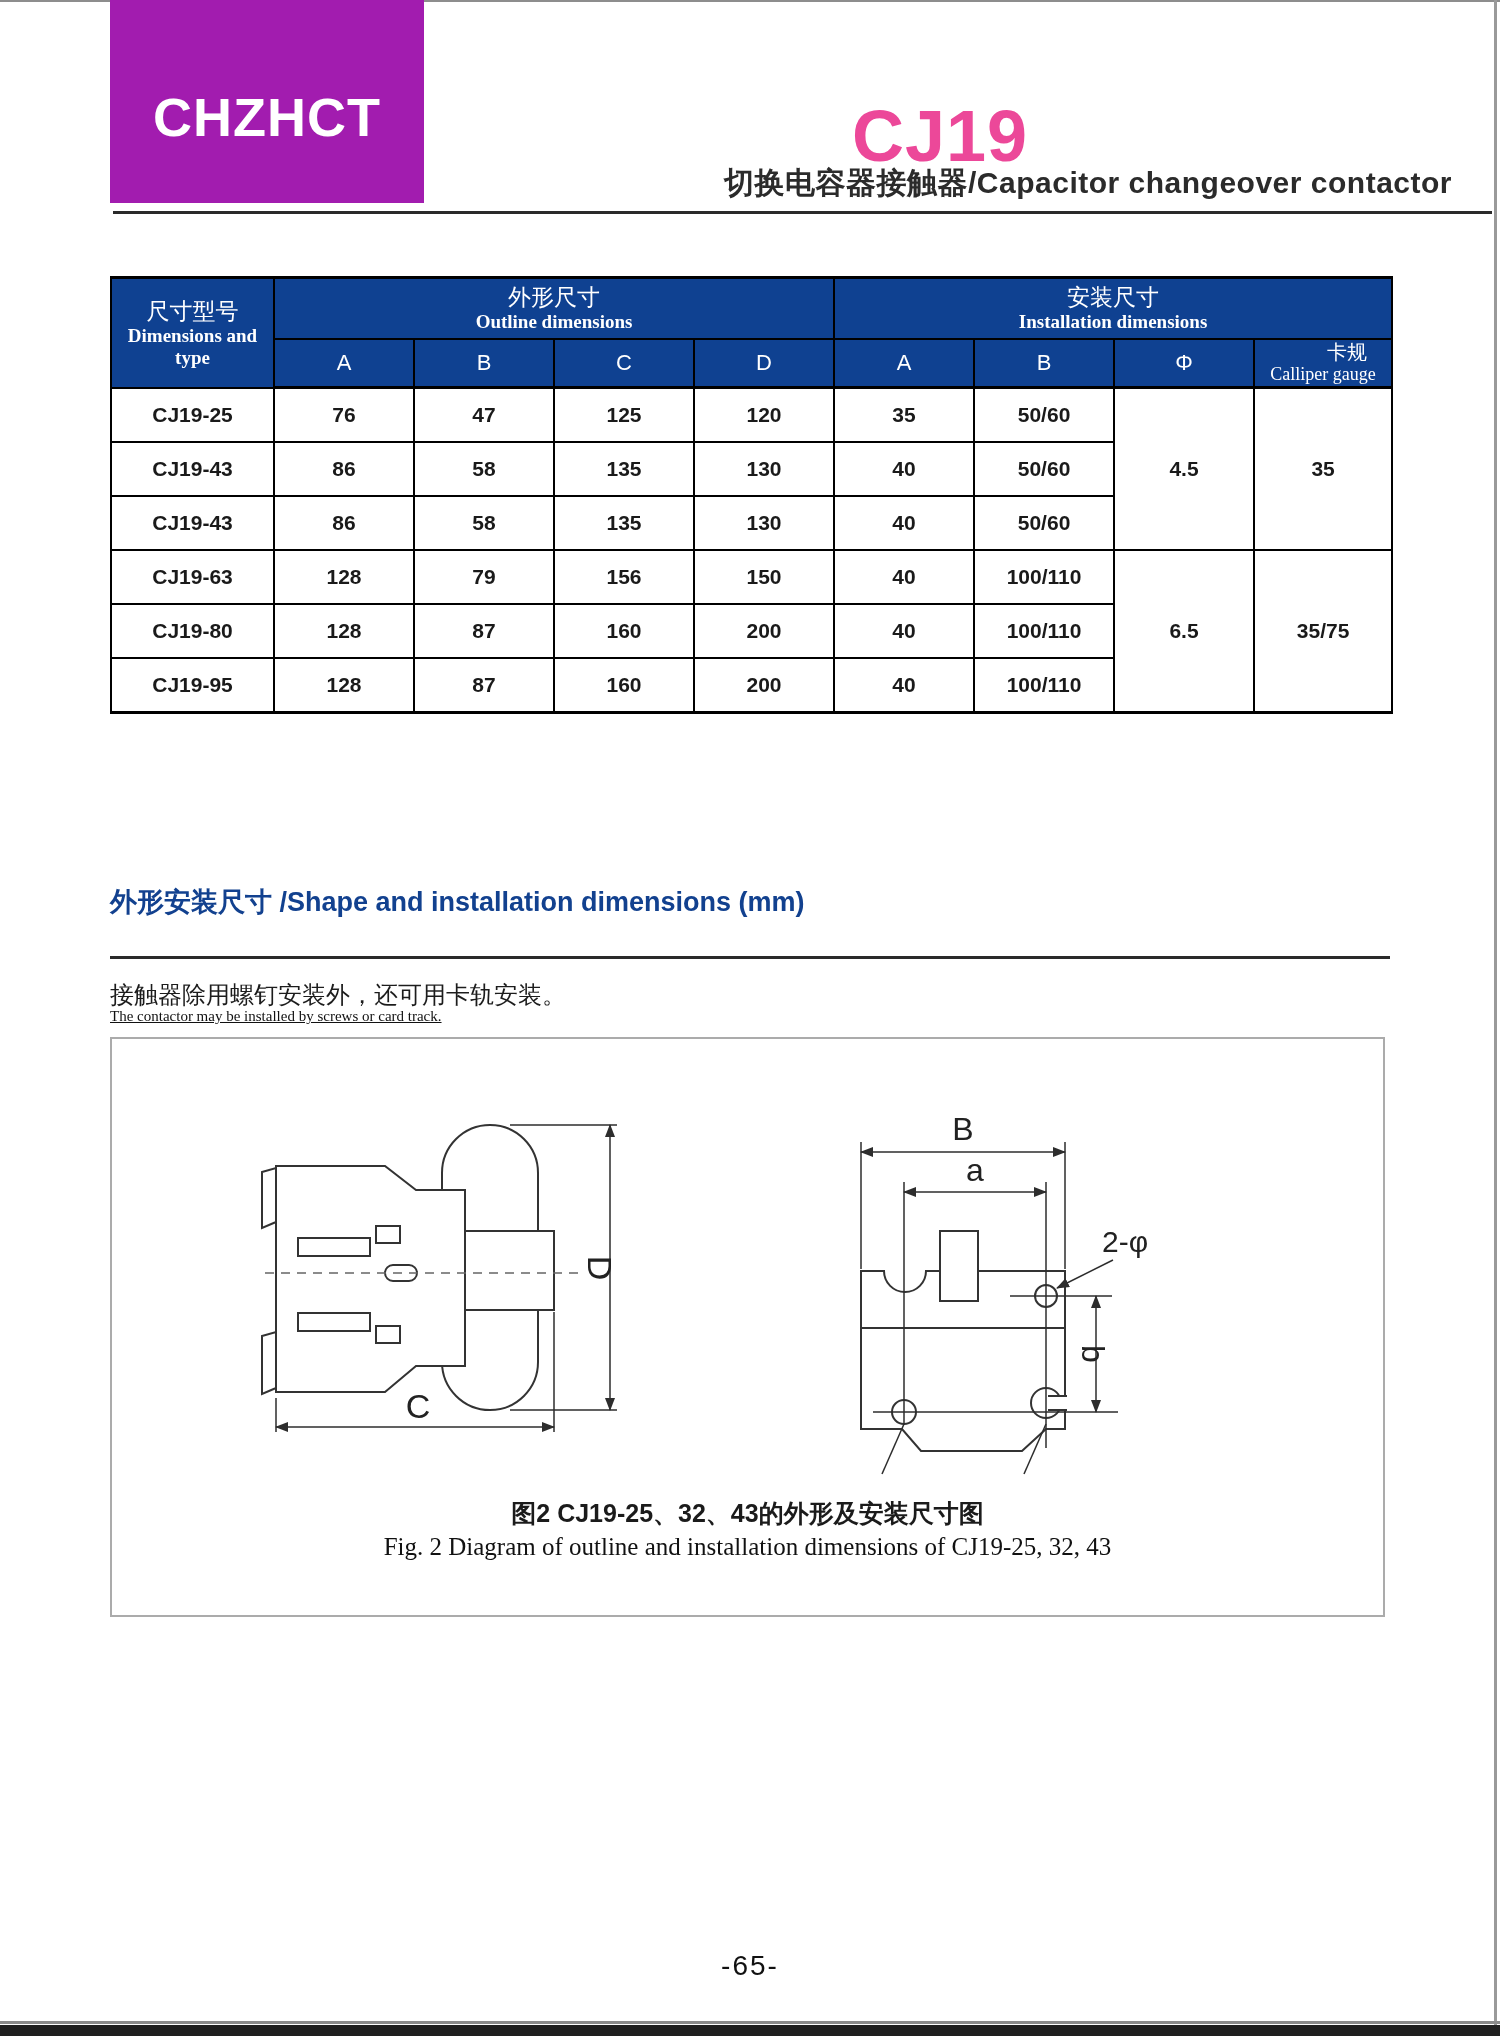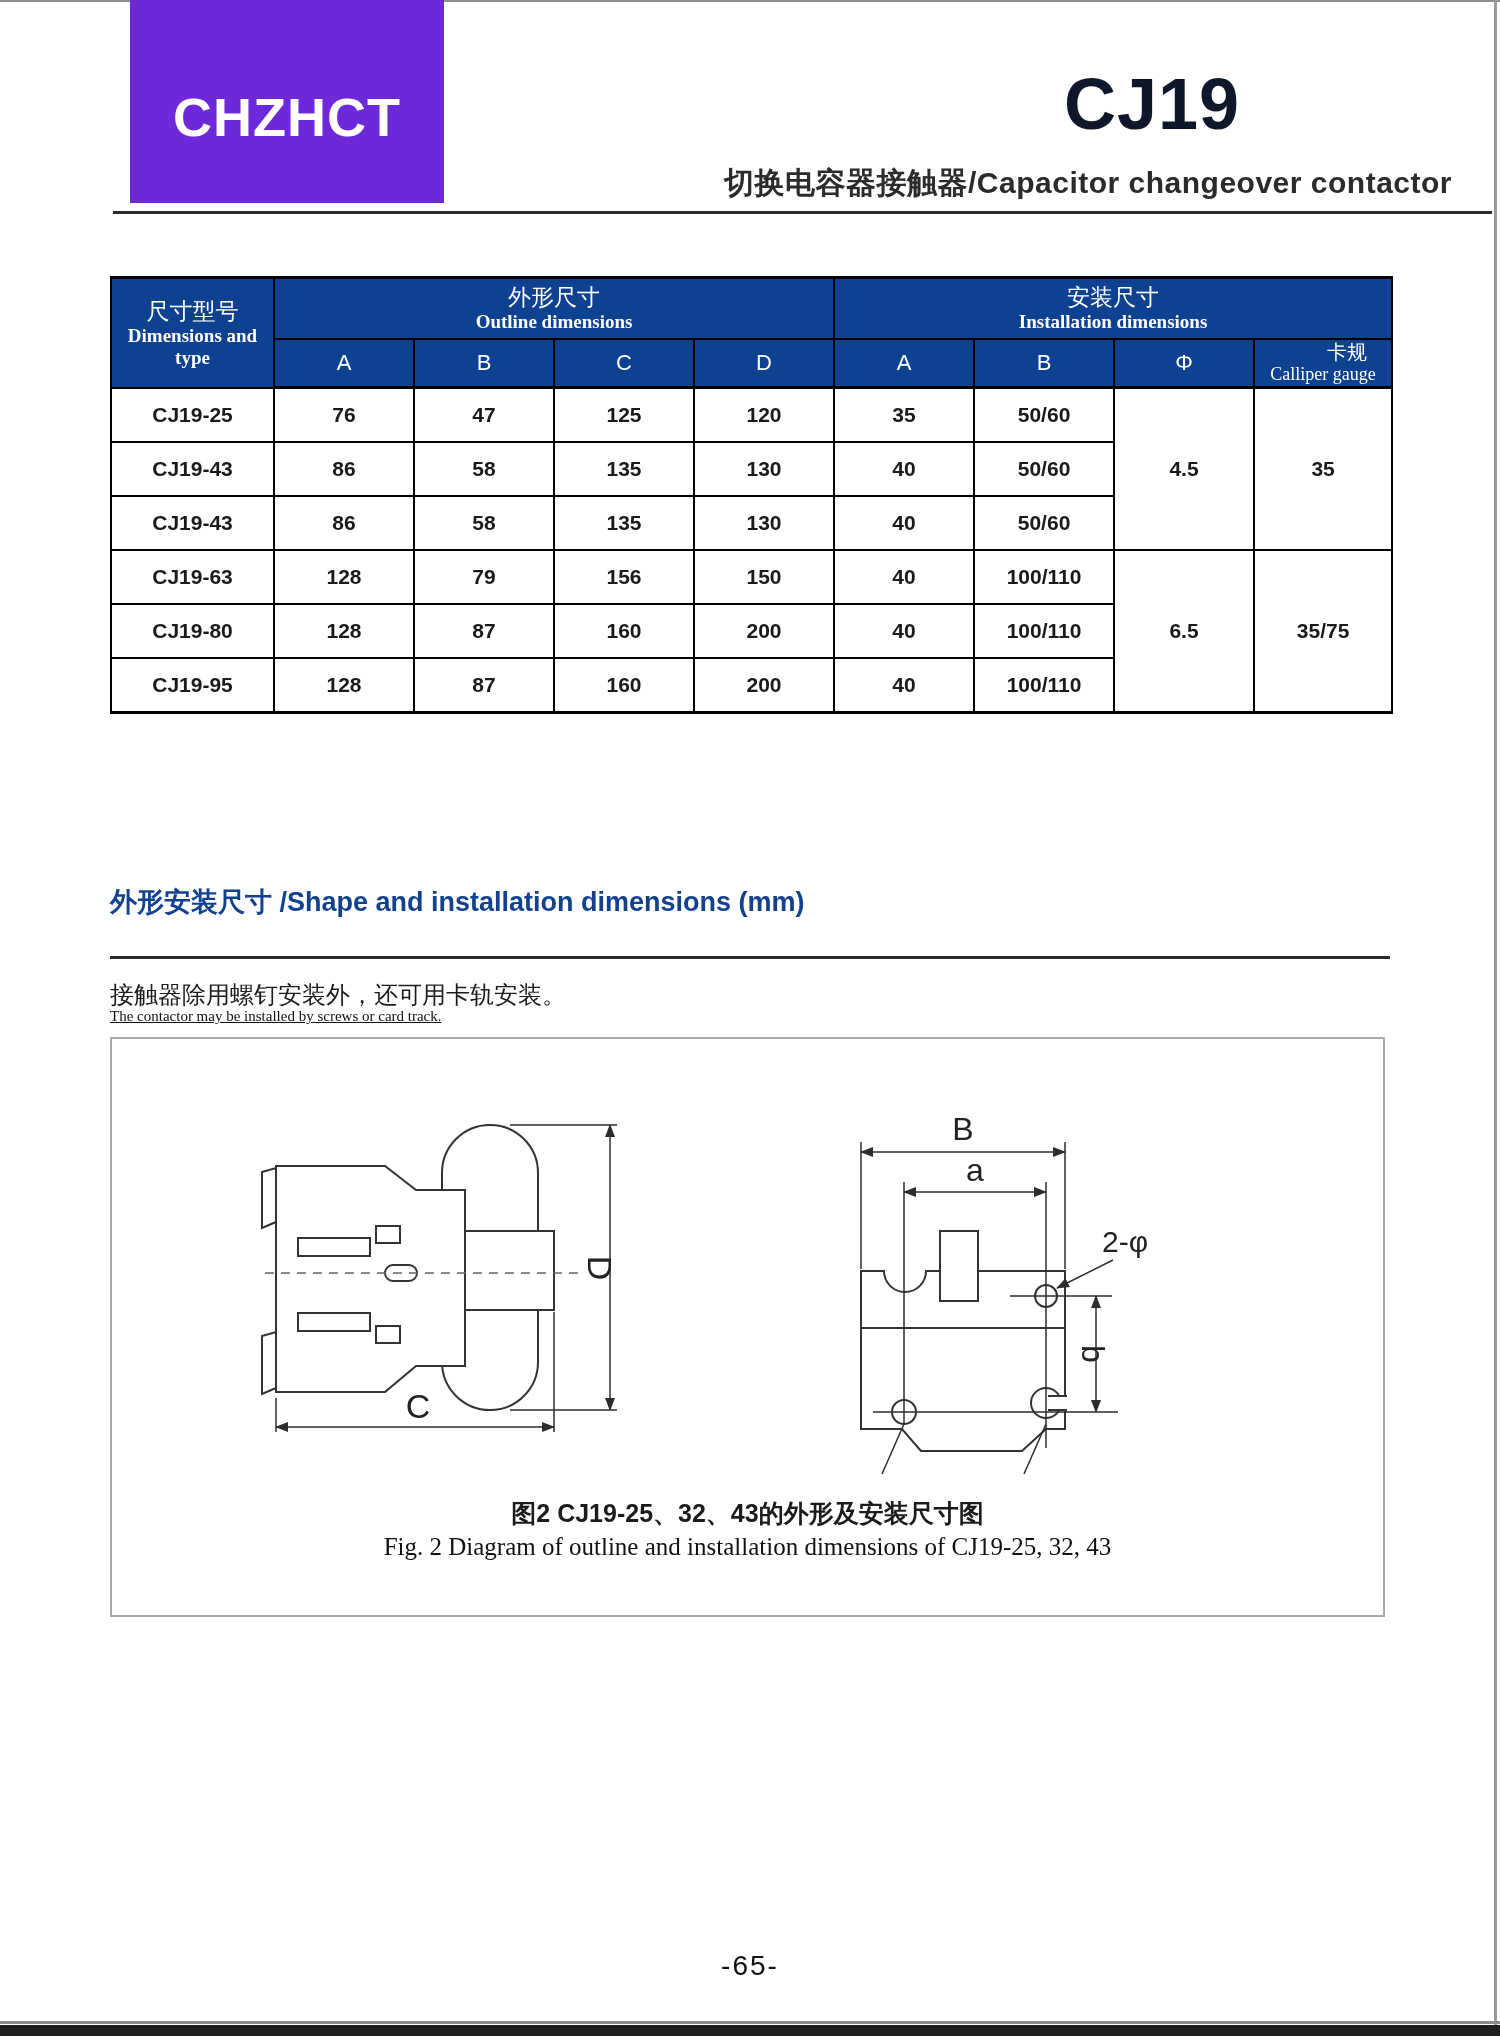--- a/index.html
+++ b/index.html
@@ -12,29 +12,29 @@
 
   
   .edge-top{position:absolute;left:0;top:0;width:1500px;height:2px;background:#8d8d8d;}
   .edge-right{position:absolute;left:1494px;top:0;width:3px;height:2036px;background:#9a9a9a;}
   .edge-bottom-line{position:absolute;left:0;top:2021px;width:1500px;height:3px;background:#8b8b8b;}
   .edge-bottom-bar{position:absolute;left:0;top:2025px;width:1500px;height:11px;background:#1f1f1f;}
 
   
   .logo-box{
     position:absolute;left:110px;top:0;width:314px;height:203px;
-    background:#6d28d9;display:flex;align-items:center;justify-content:center;margin-left:20px;
+    background:#a21caf;display:flex;align-items:center;justify-content:center;
   }
   .logo-text{
     color:#fff;font-weight:bold;font-size:54px;letter-spacing:1px;
     padding-top:30px;
   }
   .product-code{
-    position:absolute;right:48px;top:68px;width:600px;text-align:center;
-    color:#0f172a;font-size:72px;font-weight:bold;line-height:1;letter-spacing:1px;
+    position:absolute;right:48px;top:100px;width:600px;text-align:left;
+    color:#ec4899;font-size:72px;font-weight:bold;line-height:1;letter-spacing:1px;
   }
   .subtitle{
     position:absolute;right:48px;top:163px;width:900px;text-align:right;
     font-size:30px;font-weight:600;color:#2b2b2b;letter-spacing:0.5px;
   }
   .header-rule{position:absolute;left:113px;top:211px;width:1379px;height:3px;background:#2a2a2a;}
 
   
   table.dims{
     position:absolute;left:110px;top:276px;width:1281px;height:438px;

